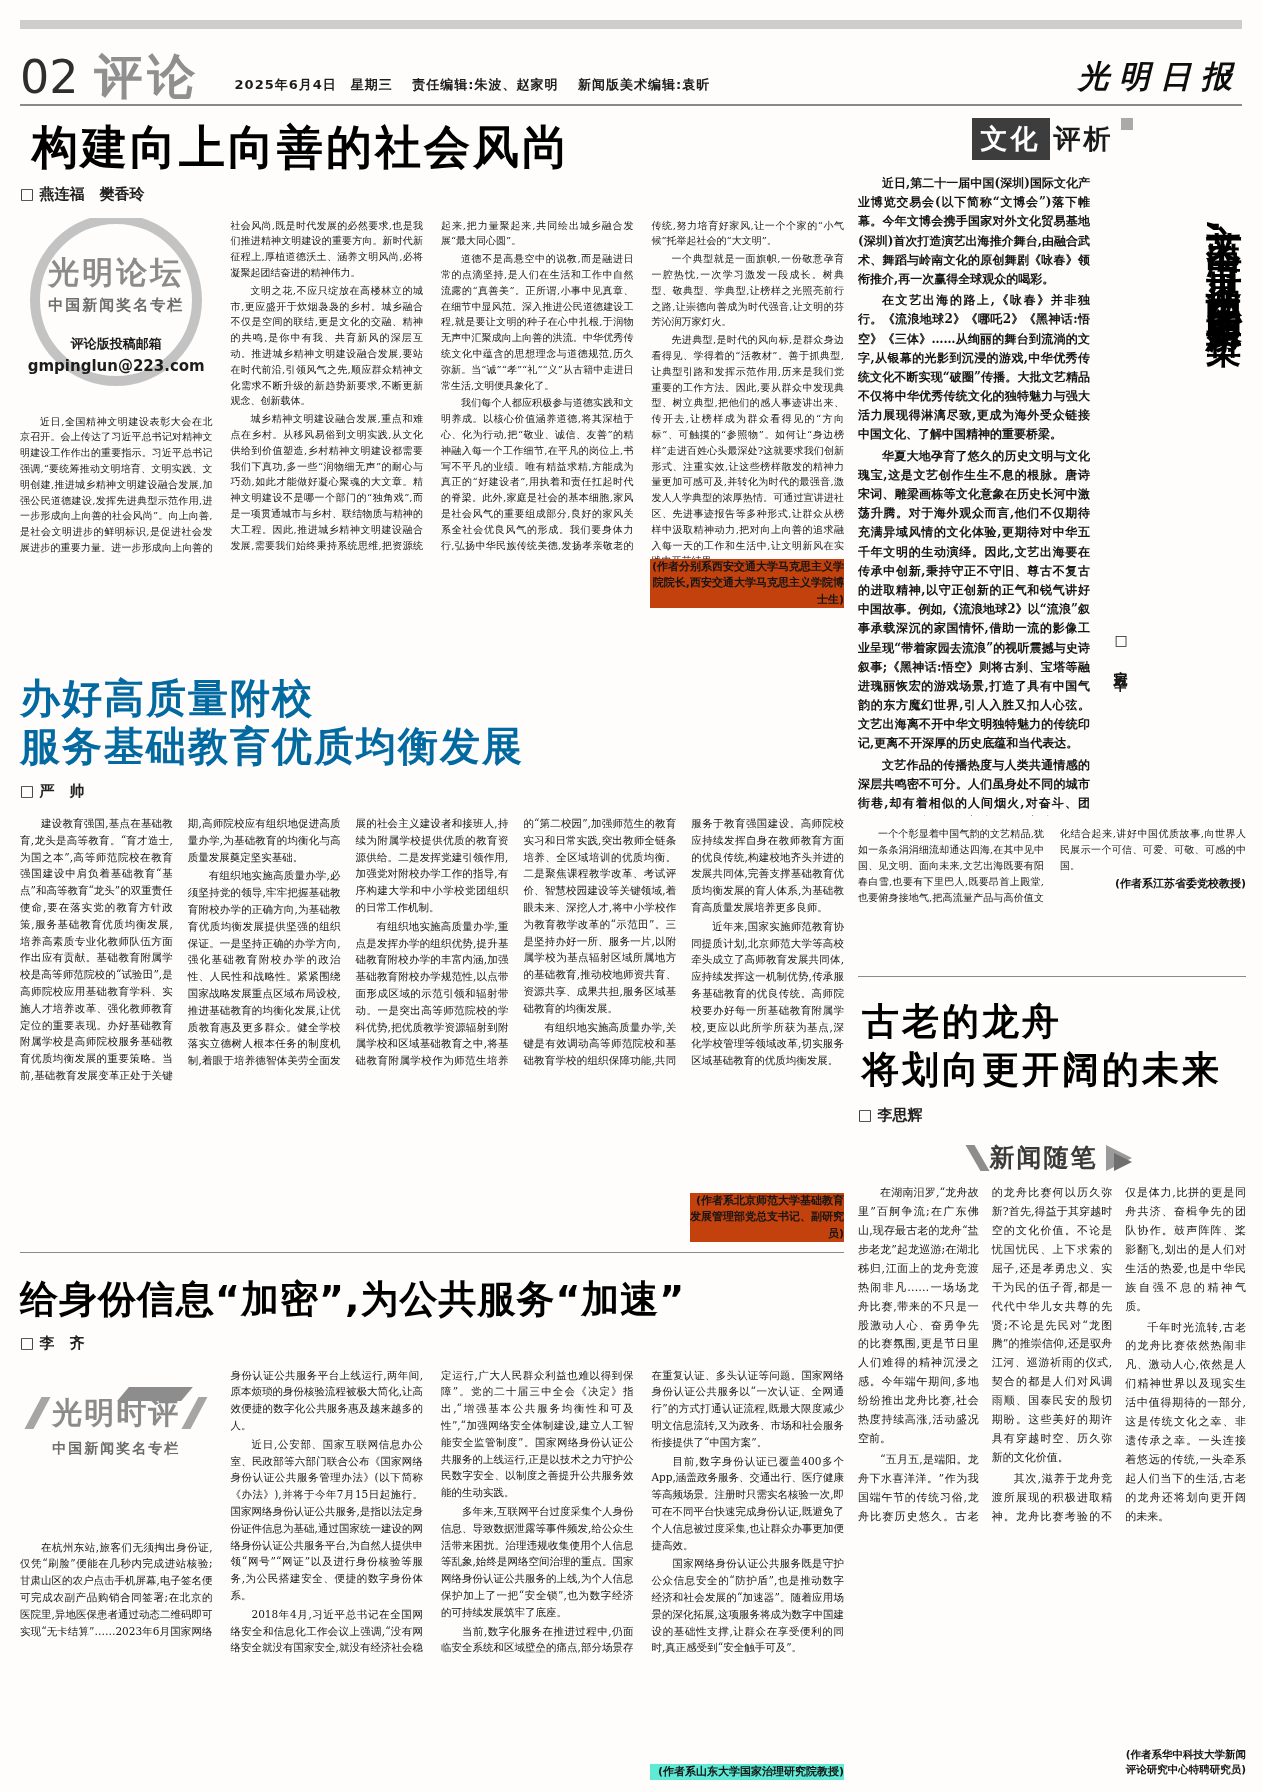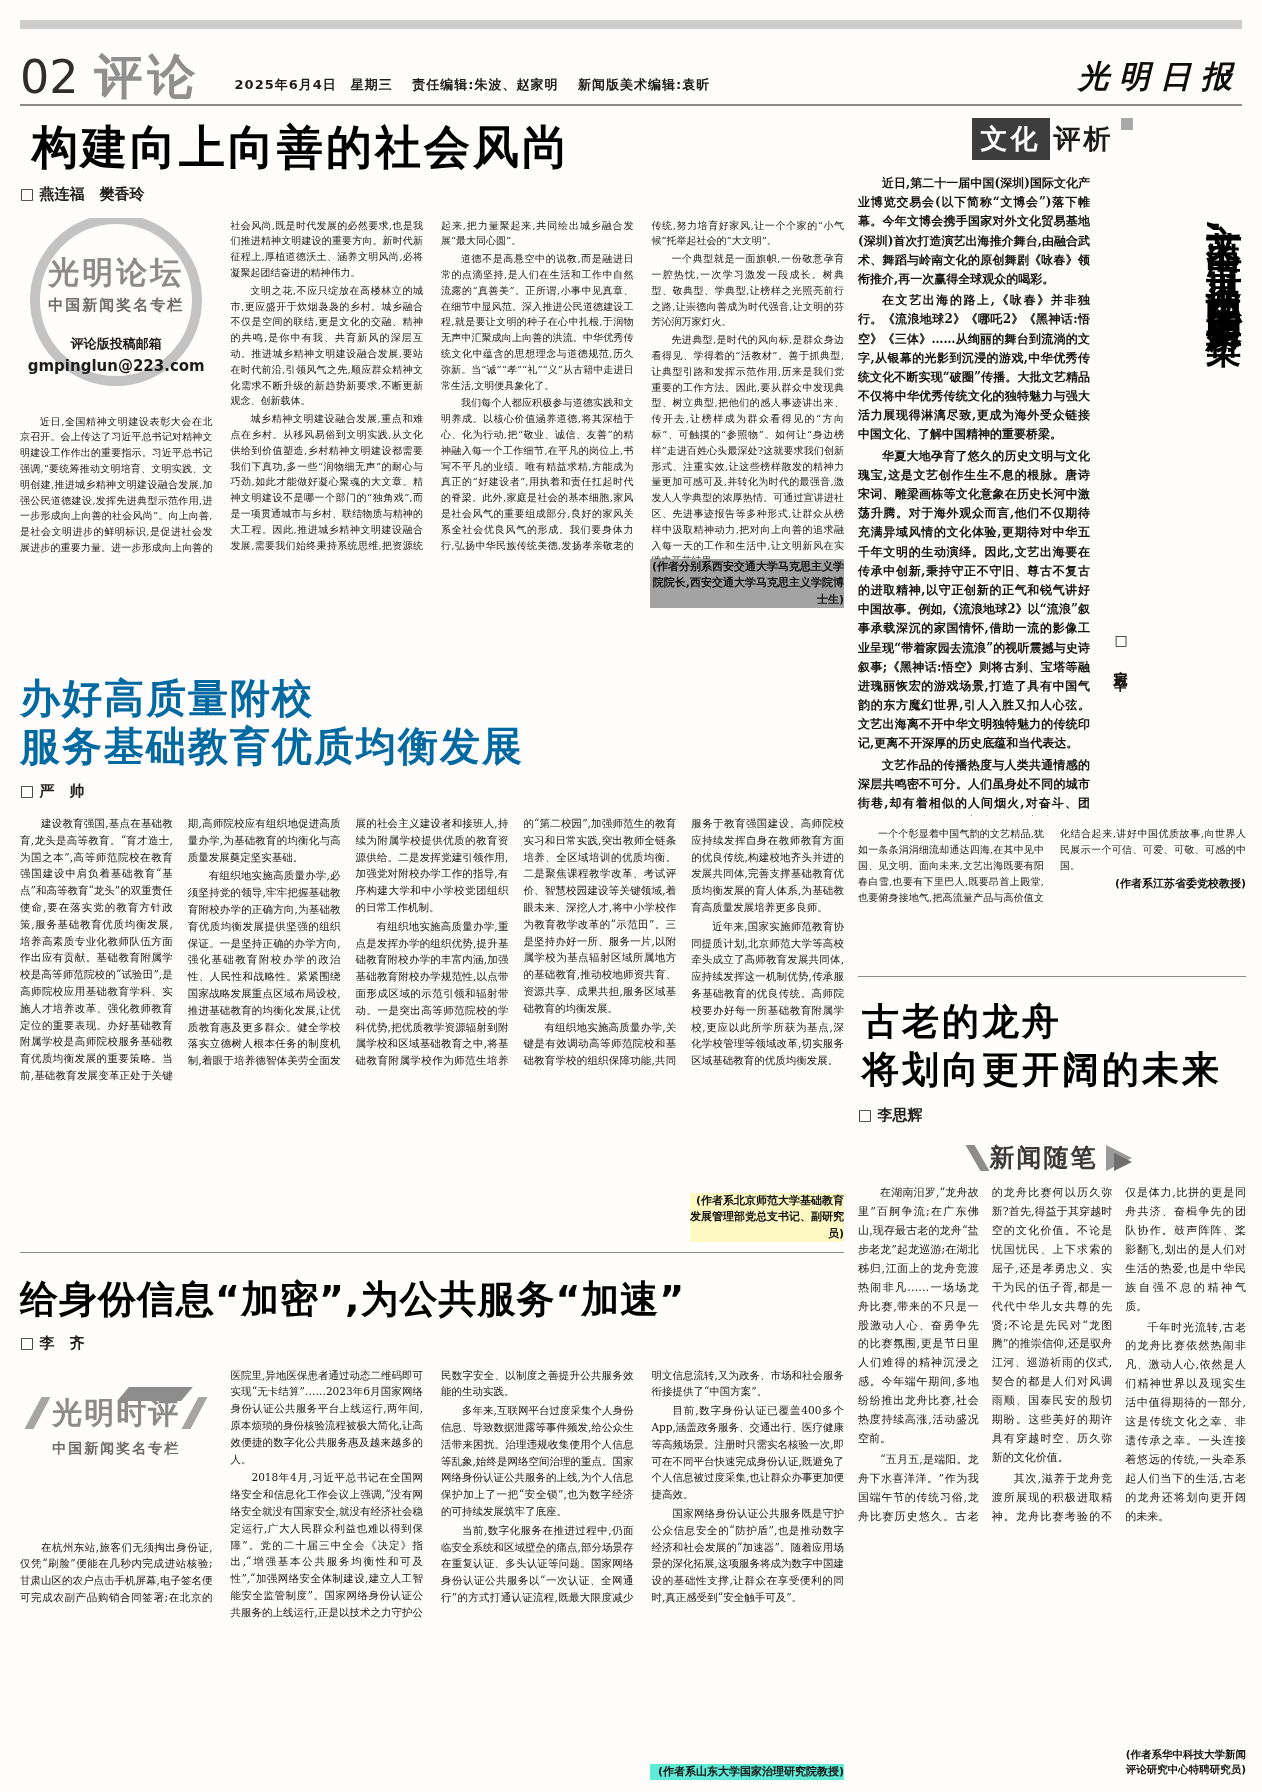--- a/index.html
+++ b/index.html
@@ -28,28 +28,28 @@
   .byline{font-size:15px;font-weight:bold;margin-top:12px;font-family:"DejaVu Sans",sans-serif;color:#222;}
   #a1-body{margin-top:14px;height:368px;column-count:4;column-gap:18px;overflow:hidden;}
   #a1-body p{font-size:10px;line-height:1.58;}
   .forum-box{break-inside:avoid;position:relative;height:188px;overflow:hidden;text-align:center;margin-bottom:8px;}
   .forum-circle{position:absolute;left:50%;top:-4px;transform:translateX(-50%);width:152px;height:152px;
                 border:10px solid #c3c3c3;border-radius:50%;}
   .forum-title{position:relative;margin-top:34px;font-size:31px;font-weight:900;color:#8b8b8b;letter-spacing:3px;}
   .forum-sub{position:relative;font-size:15px;font-weight:900;color:#6d6d6d;letter-spacing:2px;margin-top:2px;}
   .forum-mail-label{position:relative;font-size:13px;font-weight:bold;color:#1c1c1c;margin-top:20px;}
   .forum-mail{position:relative;font-size:15px;font-weight:bold;color:#1c1c1c;margin-top:4px;}
-  #a1-credit{position:absolute;right:0;bottom:0;width:194px;background:#a3a3a3;}
+  #a1-credit{position:absolute;right:0;bottom:0;width:194px;background:#c2410c;}
 
   
   #article2{position:absolute;left:20px;top:608px;width:824px;height:636px;}
   #article2 h1{margin:66px 0 0 0;font-size:40px;line-height:1.2;font-weight:900;letter-spacing:2px;color:#0369a1;}
   #a2-body{margin-top:14px;height:402px;column-count:5;column-gap:15px;overflow:hidden;}
   #a2-body p{font-size:10.5px;line-height:1.6;}
-  #a2-credit{position:absolute;right:0;bottom:2px;width:154px;background:#fef9c3;}
+  #a2-credit{position:absolute;right:0;bottom:2px;width:154px;background:#c2410c;}
 
   
   #rule-a3{left:20px;top:1252px;width:824px;height:1px;}
   #article3{position:absolute;left:20px;top:1262px;width:824px;height:518px;}
   #article3 h1{margin:16px 0 0 0;font-size:38px;line-height:1.15;font-weight:900;letter-spacing:1px;color:#000;}
   #a3-body{margin-top:14px;height:368px;column-count:4;column-gap:18px;overflow:hidden;}
   #a3-body p{font-size:10.5px;line-height:1.6;}
   .shiping-box{break-inside:avoid;position:relative;height:140px;text-align:center;margin-bottom:6px;padding-top:26px;}
   .sp-row{display:flex;align-items:center;justify-content:center;}
   .sp-slash{width:9px;height:32px;background:#a5a5a5;transform:skewX(-28deg);margin:0 10px;}
@@ -147,20 +147,21 @@
       <div class="shiping-box">
         <div class="sp-shadow"></div>
         <div class="sp-row">
           <span class="sp-slash"></span>
           <span class="sp-title sans">光明时评</span>
           <span class="sp-slash"></span>
         </div>
         <div class="sp-sub sans">中国新闻奖名专栏</div>
       </div>
       <p>在杭州东站,旅客们无须掏出身份证,仅凭“刷脸”便能在几秒内完成进站核验;甘肃山区的农户点击手机屏幕,电子签名便可完成农副产品购销合同签署;在北京的医院里,异地医保患者通过动态二维码即可实现“无卡结算”……2023年6月国家网络身份认证公共服务平台上线运行,两年间,原本烦琐的身份核验流程被极大简化,让高效便捷的数字化公共服务惠及越来越多的人。</p>
+      <p>近日,公安部、国家互联网信息办公室、民政部等六部门联合公布《国家网络身份认证公共服务管理办法》(以下简称《办法》),并将于今年7月15日起施行。国家网络身份认证公共服务,是指以法定身份证件信息为基础,通过国家统一建设的网络身份认证公共服务平台,为自然人提供申领“网号”“网证”以及进行身份核验等服务,为公民搭建安全、便捷的数字身份体系。</p>
       <p>2018年4月,习近平总书记在全国网络安全和信息化工作会议上强调,“没有网络安全就没有国家安全,就没有经济社会稳定运行,广大人民群众利益也难以得到保障”。党的二十届三中全会《决定》指出,“增强基本公共服务均衡性和可及性”,“加强网络安全体制建设,建立人工智能安全监管制度”。国家网络身份认证公共服务的上线运行,正是以技术之力守护公民数字安全、以制度之善提升公共服务效能的生动实践。</p>
       <p>多年来,互联网平台过度采集个人身份信息、导致数据泄露等事件频发,给公众生活带来困扰。治理违规收集使用个人信息等乱象,始终是网络空间治理的重点。国家网络身份认证公共服务的上线,为个人信息保护加上了一把“安全锁”,也为数字经济的可持续发展筑牢了底座。</p>
       <p>当前,数字化服务在推进过程中,仍面临安全系统和区域壁垒的痛点,部分场景存在重复认证、多头认证等问题。国家网络身份认证公共服务以“一次认证、全网通行”的方式打通认证流程,既最大限度减少明文信息流转,又为政务、市场和社会服务衔接提供了“中国方案”。</p>
       <p>目前,数字身份认证已覆盖400多个App,涵盖政务服务、交通出行、医疗健康等高频场景。注册时只需实名核验一次,即可在不同平台快速完成身份认证,既避免了个人信息被过度采集,也让群众办事更加便捷高效。</p>
       <p>国家网络身份认证公共服务既是守护公众信息安全的“防护盾”,也是推动数字经济和社会发展的“加速器”。随着应用场景的深化拓展,这项服务将成为数字中国建设的基础性支撑,让群众在享受便利的同时,真正感受到“安全触手可及”。</p>
     </div>
     <div id="a3-credit" class="credit">(作者系山东大学国家治理研究院教授)</div>
   </div>
 
   <div id="culture">

